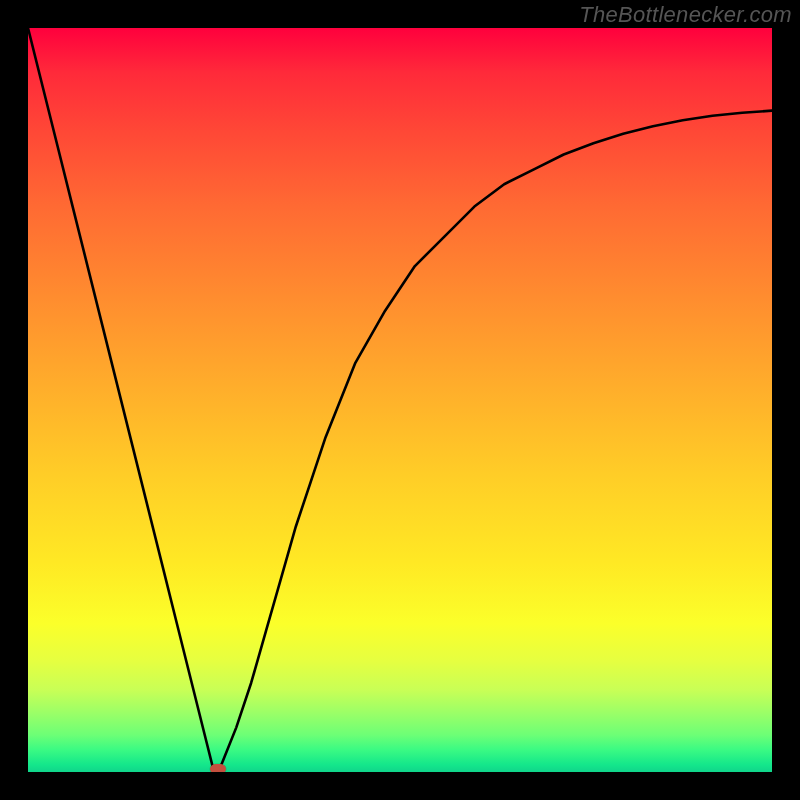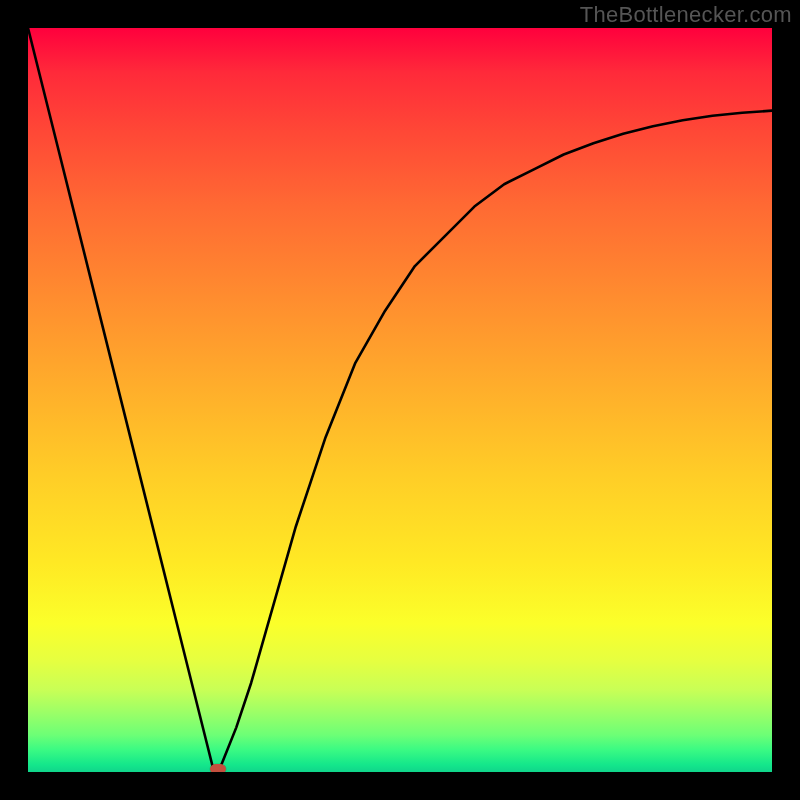--- a/index.html
+++ b/index.html
@@ -9,20 +9,21 @@
     height: 800px;
     overflow: hidden;
     background: #000;
     font-family: Arial, Helvetica, sans-serif;
   }
   .frame {
     position: relative;
     width: 800px;
     height: 783px;
     background: #000;
+    font-style: italic;
   }
   .watermark {
     position: absolute;
     top: 2px;
     right: 8px;
     color: #555;
     font-size: 22px;
     letter-spacing: 0.3px;
     font-weight: 400;
     z-index: 20;

